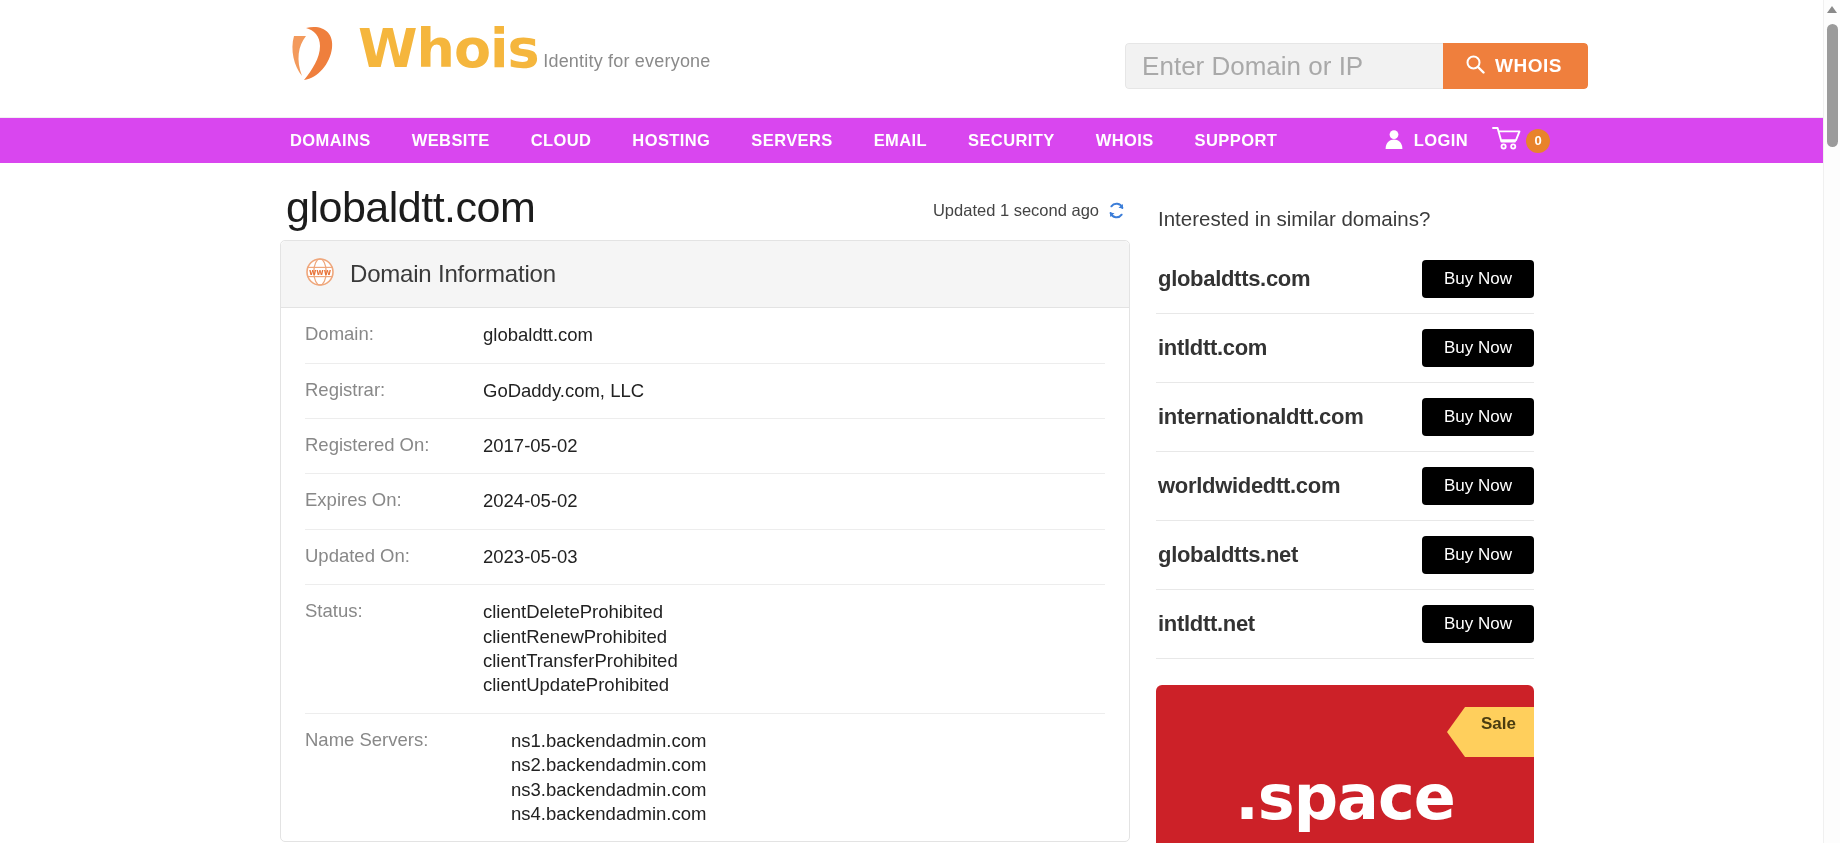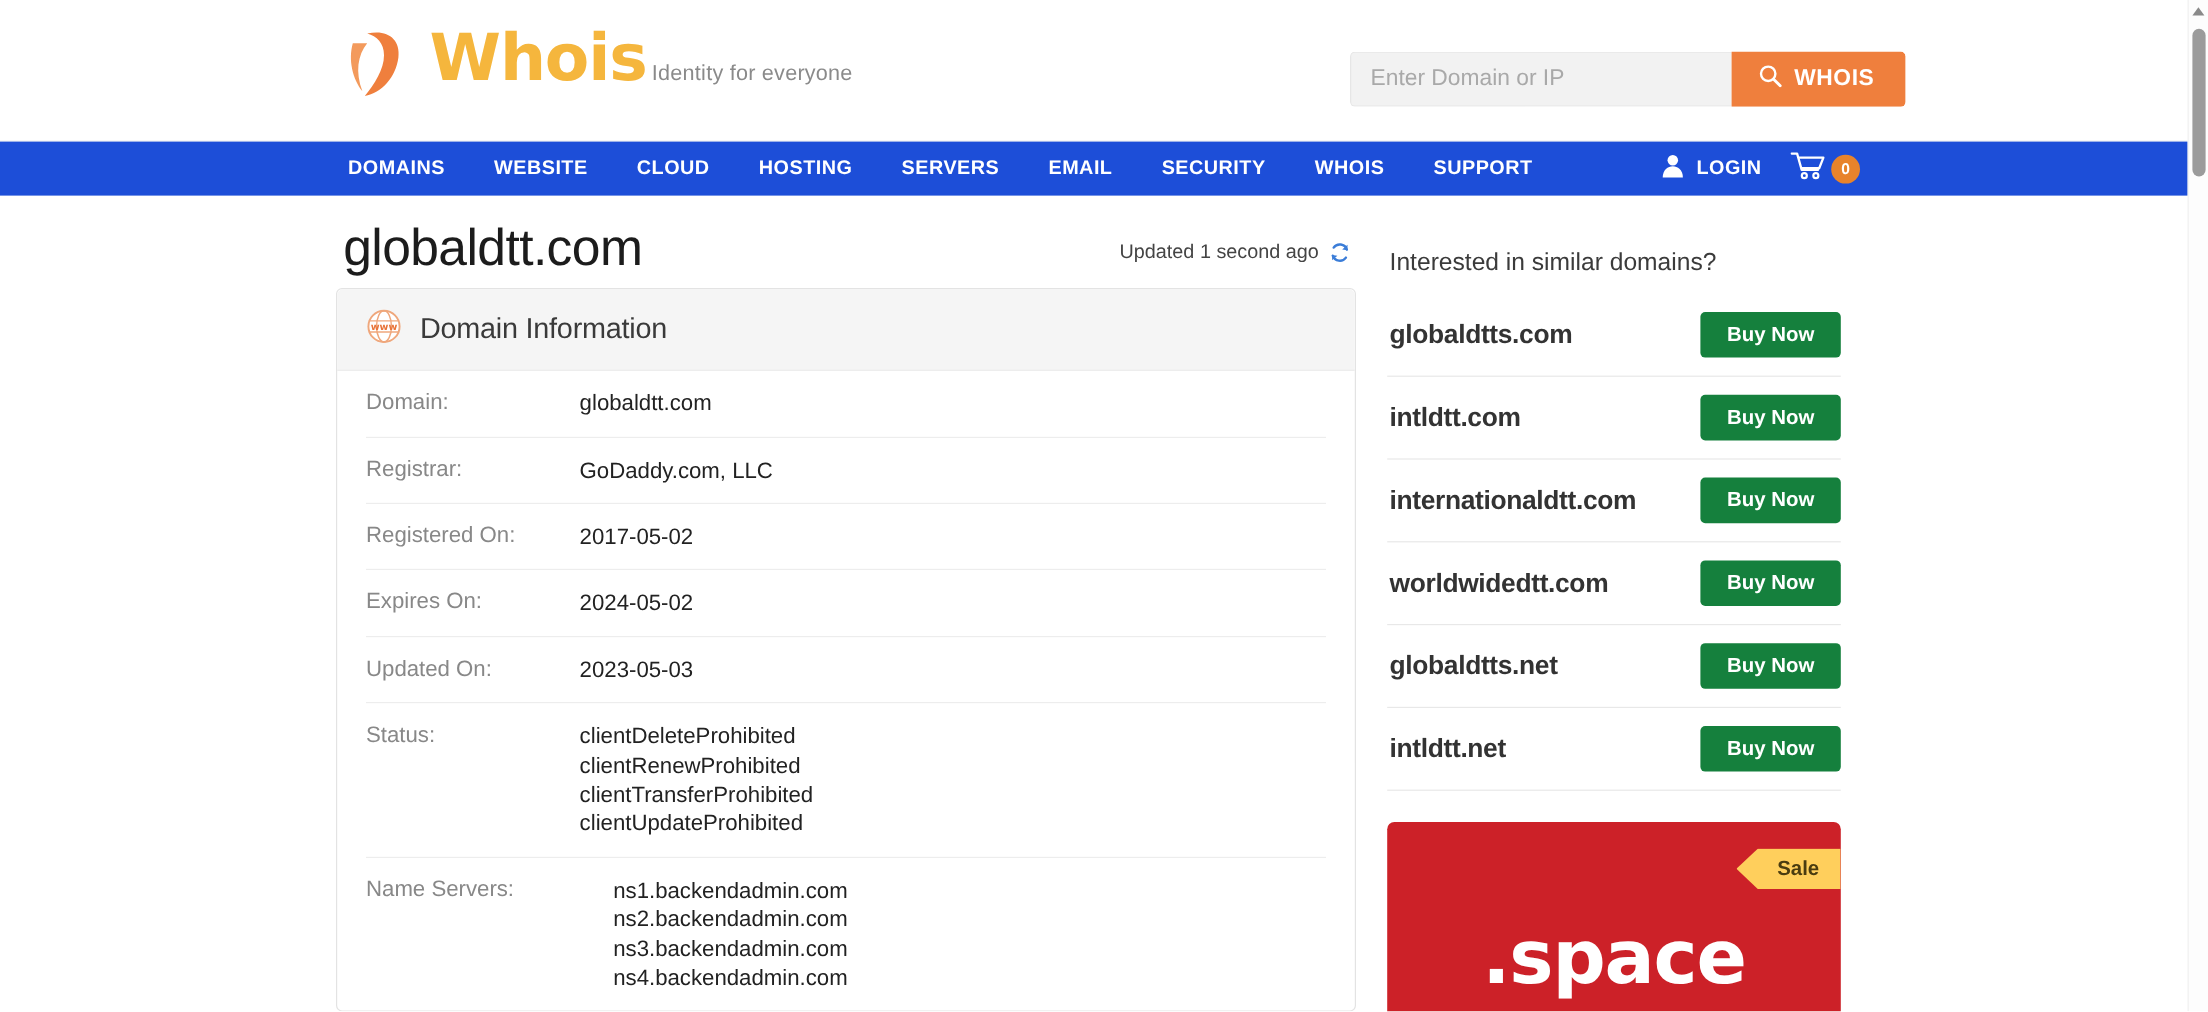--- a/index.html
+++ b/index.html
@@ -47,40 +47,40 @@
     right: 252px; top: 43px;
     display: flex; height: 46px;
     border-radius: 4px; overflow: hidden;
   }
   .search-input {
     width: 318px; height: 46px;
     background: #f2f2f2;
     border: 1px solid #e6e6e6; border-right: none;
     border-radius: 4px 0 0 4px;
     padding: 0 16px;
-    font-size: 19px; color: #555;
+    font-size: 26px; color: #555;
     font-family: "Liberation Sans", sans-serif;
     outline: none;
   }
   .search-input::placeholder { color: #a9a9a9; }
   .search-btn {
     display: flex; align-items: center; gap: 10px;
     background: #ef7f3d;
     border: none; border-radius: 0 4px 4px 0;
     padding: 0 26px 0 22px;
     color: #fff; font-size: 19px; font-weight: bold;
     letter-spacing: 0.5px;
     cursor: pointer;
     font-family: "Liberation Sans", sans-serif;
   }
 
   
   .nav {
     height: 45px;
-    background: #1d4ed8;
+    background: #d946ef;
     display: flex; align-items: center;
     position: relative;
   }
   .nav-left {
     display: flex; align-items: center;
     margin-left: 290px;
     gap: 41px;
   }
   .nav-item {
     color: #ffffff;
@@ -179,43 +179,43 @@
   .sim-row {
     display: flex; align-items: center; justify-content: space-between;
     border-bottom: 1px solid #e8e8e8;
     padding: 15px 0 15px 2px;
   }
   .sim-name {
     font-size: 22px; font-weight: bold; color: #333;
     letter-spacing: -0.3px;
   }
   .buy-btn {
-    background: #15803d; color: #fff;
+    background: #000000; color: #fff;
     border: none; border-radius: 4px;
     padding: 9px 22px;
-    font-size: 17px; font-weight: bold;
+    font-size: 17px; font-weight: normal;
     cursor: pointer;
     font-family: "Liberation Sans", sans-serif;
     white-space: nowrap;
   }
   .promo {
     margin-top: 26px;
     position: relative;
     background: #cc2128;
     border-radius: 6px;
     height: 190px;
     overflow: hidden;
     cursor: pointer;
   }
   .promo-ribbon {
     position: absolute; right: 0; top: 22px;
     background: #ffcf5c;
     color: #4a3c10;
     font-size: 17px; font-weight: bold;
-    padding: 7px 18px 7px 34px;
+    padding: 7px 18px 23px 34px;
     clip-path: polygon(18px 0, 100% 0, 100% 100%, 18px 100%, 0 50%);
   }
   .promo-word {
     position: absolute;
     left: 0; right: 0; top: 76px;
     text-align: center;
     color: #fff;
     font-size: 62px; font-weight: bold;
     letter-spacing: -1px;
     font-family: "DejaVu Sans", sans-serif;

